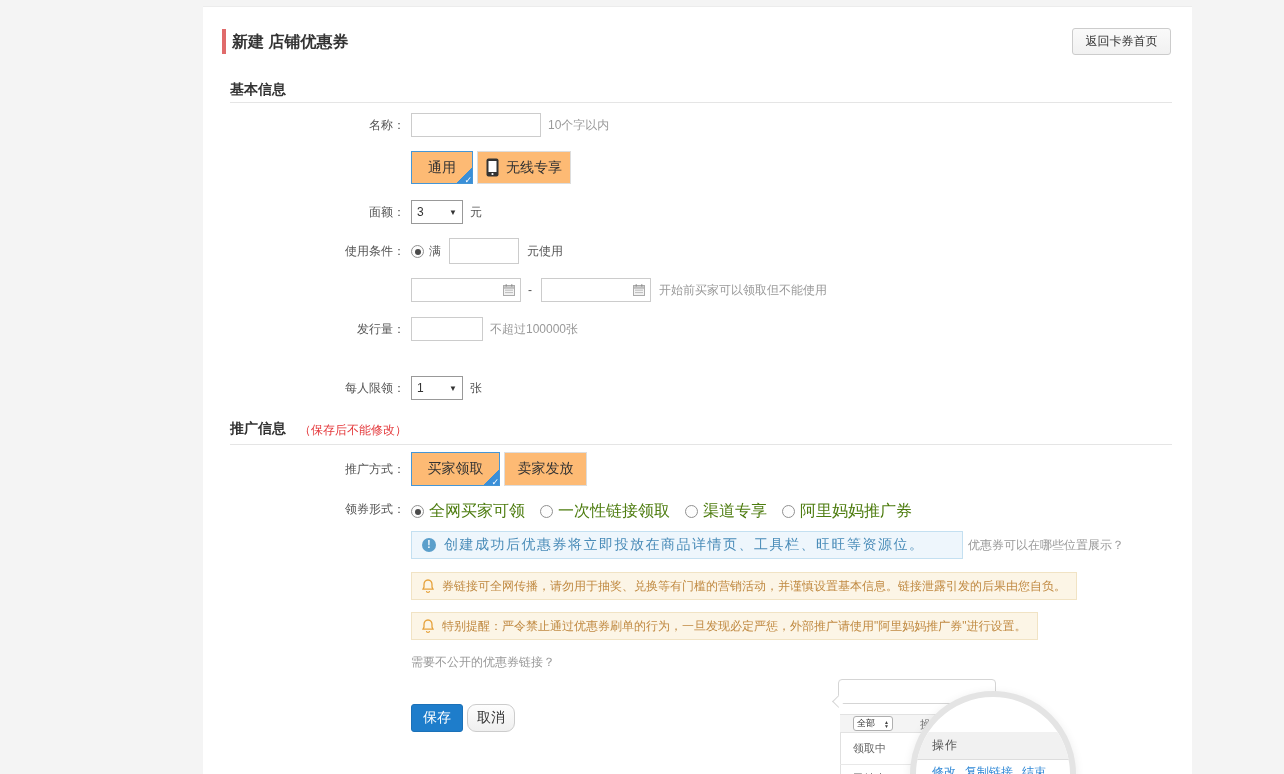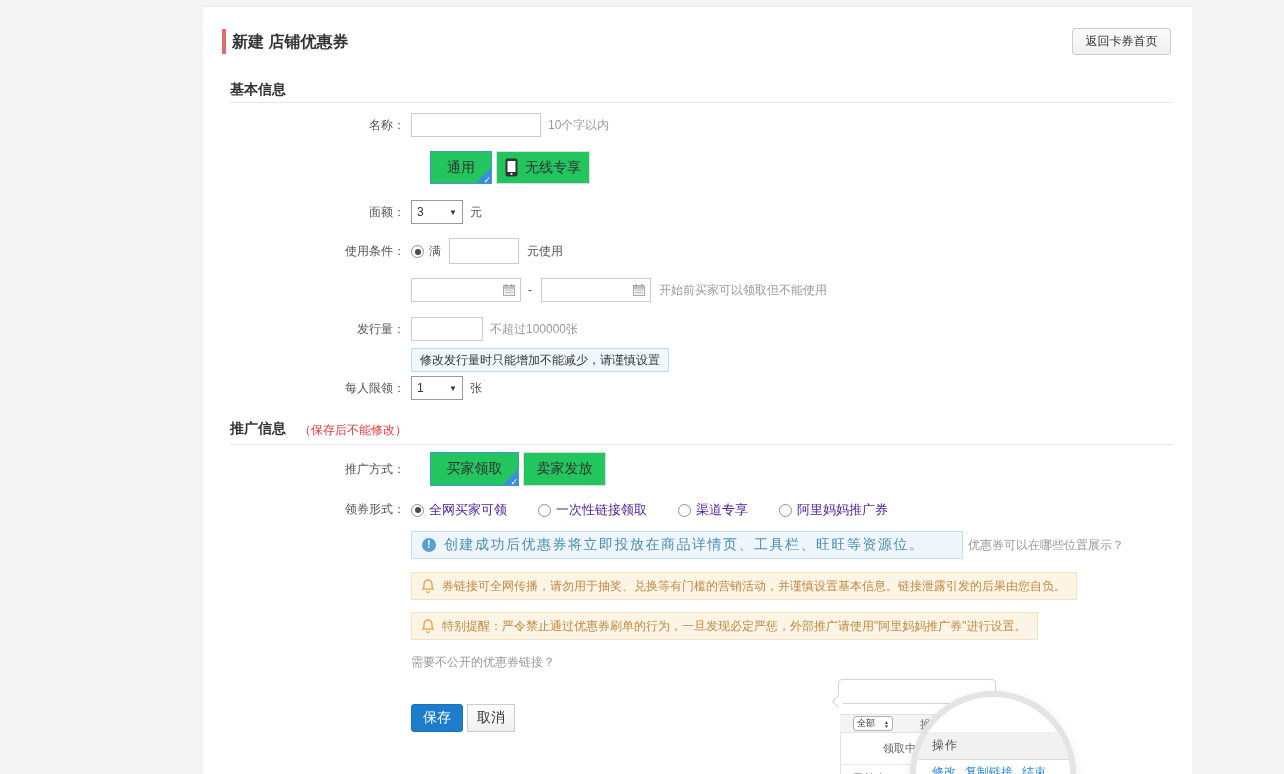--- a/index.html
+++ b/index.html
@@ -11,45 +11,45 @@
   .hint{position:absolute;color:#999;font-size:12px;}
   .txt{position:absolute;font-size:12px;color:#555;}
   .sec-title{position:absolute;font-size:14px;font-weight:bold;color:#333;}
   .hr{position:absolute;height:0;border-top:1px solid #e5e5e5;}
   .tinput{position:absolute;border:1px solid #ccc;background:#fff;font-size:12px;padding:0 4px;box-sizing:border-box;}
   .sel{position:absolute;border:1px solid #999;background:#fff;display:flex;align-items:center;
        justify-content:space-between;padding:0 5px;font-size:12px;color:#333;box-sizing:border-box;cursor:default;}
   .car{font-size:8px;color:#333;}
   .dfield{position:absolute;border:1px solid #ccc;background:#fff;display:flex;align-items:center;
           justify-content:flex-end;padding:0 5px;box-sizing:border-box;}
-  .tab{position:absolute;background:#22c55e;border:1px solid #ddd;display:flex;align-items:center;justify-content:center;
-       font-size:14px;color:#333;box-sizing:border-box;cursor:pointer;gap:7px;overflow:hidden;margin-left:19px;}
+  .tab{position:absolute;background:#fdba74;border:1px solid #ddd;display:flex;align-items:center;justify-content:center;
+       font-size:14px;color:#333;box-sizing:border-box;cursor:pointer;gap:7px;overflow:hidden;}
   .tab.sel-tab{border-color:#4596d6;}
   .corner{position:absolute;right:0;bottom:0;width:15px;height:15px;
           background:linear-gradient(to bottom right,transparent 49%,#3a8fd8 50%);}
   .corner .ck{position:absolute;right:0;bottom:-2px;color:#fff;font-size:9px;line-height:9px;}
   .radio{width:13px;height:13px;border-radius:50%;border:1px solid #919191;background:#fdfdfd;
          box-sizing:border-box;display:inline-block;position:relative;flex:0 0 auto;}
   .radio.on::after{content:"";position:absolute;left:2.5px;top:2.5px;width:6px;height:6px;border-radius:50%;background:#4a4a4a;}
   .ropt{display:inline-flex;align-items:center;gap:5px;cursor:pointer;}
   .notice-blue{position:absolute;background:#f0f8fd;border:1px solid #bcdcf0;font-size:12px;color:#333;
                line-height:22px;padding:0 8px;white-space:nowrap;}
   .infobox{position:absolute;background:#eef6fc;border:1px solid #c4e0f1;display:inline-flex;align-items:center;gap:8px;
            padding:0 10px;height:28px;box-sizing:border-box;font-size:14px;letter-spacing:1.5px;color:#4a8cb8;white-space:nowrap;}
   .info-ic{width:14px;height:14px;border-radius:50%;background:#5b9fcb;color:#fff;font-size:10px;font-weight:bold;
            text-align:center;line-height:14px;flex:0 0 auto;letter-spacing:0;}
   .warnbox{position:absolute;background:#fcf5e6;border:1px solid #f1e3c4;display:inline-flex;align-items:center;gap:8px;
            padding:0 10px;height:28px;box-sizing:border-box;font-size:12px;color:#c08a42;white-space:nowrap;}
   .btn-primary{position:absolute;background:#1e7dcb;color:#fff;border:1px solid #1b71b8;border-radius:3px;font-size:14px;
                display:flex;align-items:center;justify-content:center;cursor:pointer;box-sizing:border-box;}
-  .btn-gray{position:absolute;background:linear-gradient(#fdfdfd,#efefef);color:#333;border:1px solid #ccc;border-radius:0;
+  .btn-gray{position:absolute;background:linear-gradient(#fdfdfd,#efefef);color:#333;border:1px solid #ccc;border-radius:9px;
             font-size:14px;display:flex;align-items:center;justify-content:center;cursor:pointer;box-sizing:border-box;}
   .btn-back{position:absolute;background:linear-gradient(#fafafa,#f1f1f1);color:#333;border:1px solid #ccc;border-radius:3px;
             font-size:12px;display:flex;align-items:center;justify-content:center;cursor:pointer;box-sizing:border-box;}
-  .claim-row{position:absolute;display:flex;align-items:center;gap:31px;font-size:13px;color:#4c1d95;}
+  .claim-row{position:absolute;display:flex;align-items:center;gap:15px;font-size:16px;color:#4d7c0f;}
   .tbar{position:absolute;background:#e06b6b;}
   .ptitle{position:absolute;font-size:16px;font-weight:bold;color:#333;}
   .note-red{position:absolute;font-size:12px;color:#e4393c;}
   
   .bubble{position:absolute;background:#fff;border:1px solid #d5d5d5;border-radius:4px;box-sizing:border-box;}
   .bubble .notch{position:absolute;left:-5px;bottom:-3px;width:8px;height:8px;background:#fff;
                  border-left:1px solid #d5d5d5;border-bottom:1px solid #d5d5d5;transform:rotate(45deg);}
   .mt-band{position:absolute;background:#f4f4f4;border-top:1px solid #e2e2e2;border-bottom:1px solid #e2e2e2;box-sizing:border-box;}
   .mt-left{position:absolute;width:0;border-left:1px solid #e0e0e0;}
   .mini-sel{position:absolute;border:1px solid #b0b0b0;border-radius:3px;background:#fff;display:flex;align-items:center;
@@ -135,21 +135,20 @@
         <line x1="2" y1="6.2" x2="10" y2="6.2" stroke="#bbb"></line>
         <line x1="2" y1="8.6" x2="10" y2="8.6" stroke="#bbb"></line>
       </svg>
     </div>
     <div class="hint" style="left:456px;top:271px;line-height:24px;">开始前买家可以领取但不能使用</div>
 
     
     <div class="flabel" style="top:310px;line-height:24px;">发行量：</div>
     <input class="tinput" style="left: 208px; top: 310px; width: 72px; height: 24px;" value="">
     <div class="hint" style="left:287px;top:310px;line-height:24px;">不超过100000张</div>
-    <div class="notice-blue" style="left:208px;top:341px;">修改发行量时只能增加不能减少，请谨慎设置</div>
 
     
     <div class="flabel" style="top:369px;line-height:24px;">每人限领：</div>
     <div class="sel" style="left:208px;top:369px;width:52px;height:24px;">
       <span>1</span>
       <span class="car">▼</span>
     </div>
     <div class="txt" style="left:267px;top:369px;line-height:24px;">张</div>
 
     
@@ -227,21 +226,21 @@
     <div class="mt-left" style="left:637px;top:707px;height:61px;"></div>
     <div class="mt-band" style="left:637px;top:707px;width:157px;height:19px;"></div>
     <div class="mini-sel" style="left:650px;top:709px;width:40px;height:15px;">
       <span>全部</span>
       <span class="updn">
         <span>▲</span>
           <span>▼</span>
       </span>
     </div>
     <div class="mt-row" style="left:717px;top:710px;">操</div>
-    <div class="mt-row" style="left:650px;top:734px;margin-left:30px;">领取中</div>
+    <div class="mt-row" style="left:650px;top:734px;">领取中</div>
     <div class="mt-div" style="left:637px;top:757px;width:120px;"></div>
     <div class="mt-row" style="left:650px;top:764px;">已结束</div>
 
     <div class="lens" style="left:707px;top:684px;">
       <div class="lens-band">
         <span>操作</span>
       </div>
       <div class="lens-links">
         <span>修改</span>
         <span>复制链接</span>

